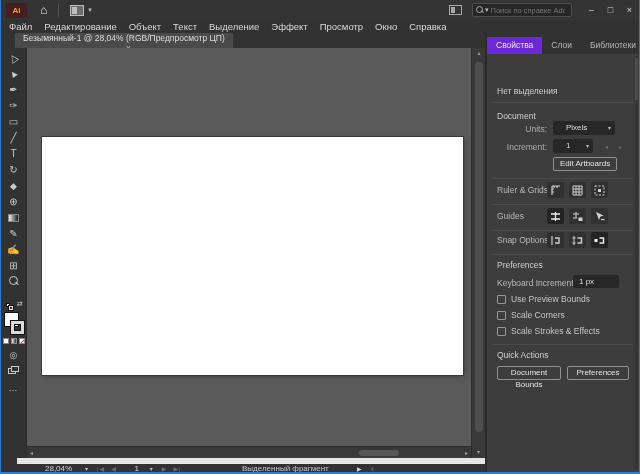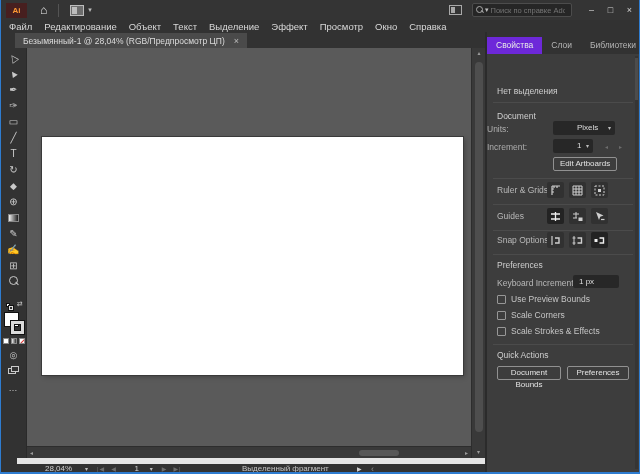--- a/index.html
+++ b/index.html
@@ -33,21 +33,21 @@
   .winbtn { width:19px; height:20px; text-align:center; line-height:20px; font-size:9px; color:#d2d2d2; }
 
   
   .menubar { position:absolute; left:0; top:20px; width:638px; height:13px; background:#323232;
              display:flex; align-items:center; padding-left:8px; gap:12px; font-size:9.5px; color:#d9d9d9; }
   .menu-item { white-space:nowrap; }
 
   
   .tabbar { position:absolute; left:0; top:33px; width:484px; height:15px; background:#323232; }
   .doctab { position:absolute; left:14px; top:0; height:15px; background:#4a4a4a; color:#dcdcdc;
-            font-size:8.5px; display:flex; align-items:center; padding:7px 8px; }
+            font-size:8.5px; display:flex; align-items:center; padding:0 8px;flex-direction:column; }
   .doctab .close { margin-left:9px; color:#bdbdbd; font-size:9px; }
 
   
   .toolbar { position:absolute; left:0; top:48px; width:26px; height:410px; background:#323232;
              border-right:1px solid #2a2a2a; display:flex; flex-direction:column; align-items:center; padding-top:2px; }
   .tool { height:16px; line-height:16px; font-size:10px; color:#c9c9c9; text-align:center; width:100%; }
   .tool.small { font-size:9px; }
   .grad-box { width:11px; height:8px; margin:4px auto; background:linear-gradient(90deg,#f2f2f2,#1c1c1c); border:1px solid #8a8a8a; }
   .zoomtool { width:10px; height:11px; position:relative; margin:2px auto 3px; }
   .zoomtool::before { content:""; position:absolute; left:0; top:0; width:7px; height:7px; border:1px solid #c9c9c9; border-radius:50%; }
@@ -97,23 +97,23 @@
 
   
   .panel { position:absolute; left:484px; top:32px; width:154px; height:440px; background:#3d3d3d; border-left:2px solid #2b2b2b; }
   .panel-tabs { position:absolute; left:0; top:0; width:154px; height:22px; background:#323232; display:flex; align-items:flex-end; }
   .ptab { height:17px; line-height:17px; padding:0 9px; font-size:8.5px; color:#b5b5b5; }
   .ptab.active { background:#6d28d9; color:#e8e8e8; }
   .pcontent { position:absolute; left:0; top:22px; width:154px; height:418px; background:#3d3d3d; }
   .plabel { position:absolute; font-size:8.5px; color:#b9b9b9; }
   .pheader { position:absolute; font-size:8.5px; color:#cfcfcf; }
   .psep { position:absolute; left:6px; right:8px; height:1px; background:#4b4b4b; }
-  .rlabel { position:absolute; left:0; width:60px; font-size:8.5px; color:#adadad; }
+  .rlabel { position:absolute; left:0; width:60px; text-align:right; font-size:8.5px; color:#adadad; }
   .pselect { position:absolute; background:#272727; border-radius:2px; height:14px; font-size:8px; color:#dedede; }
-  .pselect .val { position:absolute; left:24px; top:0; line-height:14px; }
+  .pselect .val { position:absolute; left:13px; top:0; line-height:14px; }
   .pselect .chev { position:absolute; right:4px; top:0; line-height:14px; font-size:6px; color:#bdbdbd; margin:0; }
   .pbtn { position:absolute; height:14px; border:1px solid #919191; border-radius:2px; background:transparent;
           font-size:8px; color:#e3e3e3; text-align:center; line-height:12px; font-family:"Liberation Sans", sans-serif; }
   .dimarrow { position:absolute; font-size:6px; color:#6c6c6c; }
   .iconbtn { position:absolute; width:17px; height:16px; background:#313131; border-radius:2px;
              display:flex; align-items:center; justify-content:center; }
   .iconbtn.active { background:#232323; }
   .iconbtn svg { display:block; }
   .pinput { position:absolute; background:#272727; border-radius:2px; height:13px; font-size:8px; color:#dedede; }
   .pinput .val { position:absolute; left:6px; line-height:13px; }

